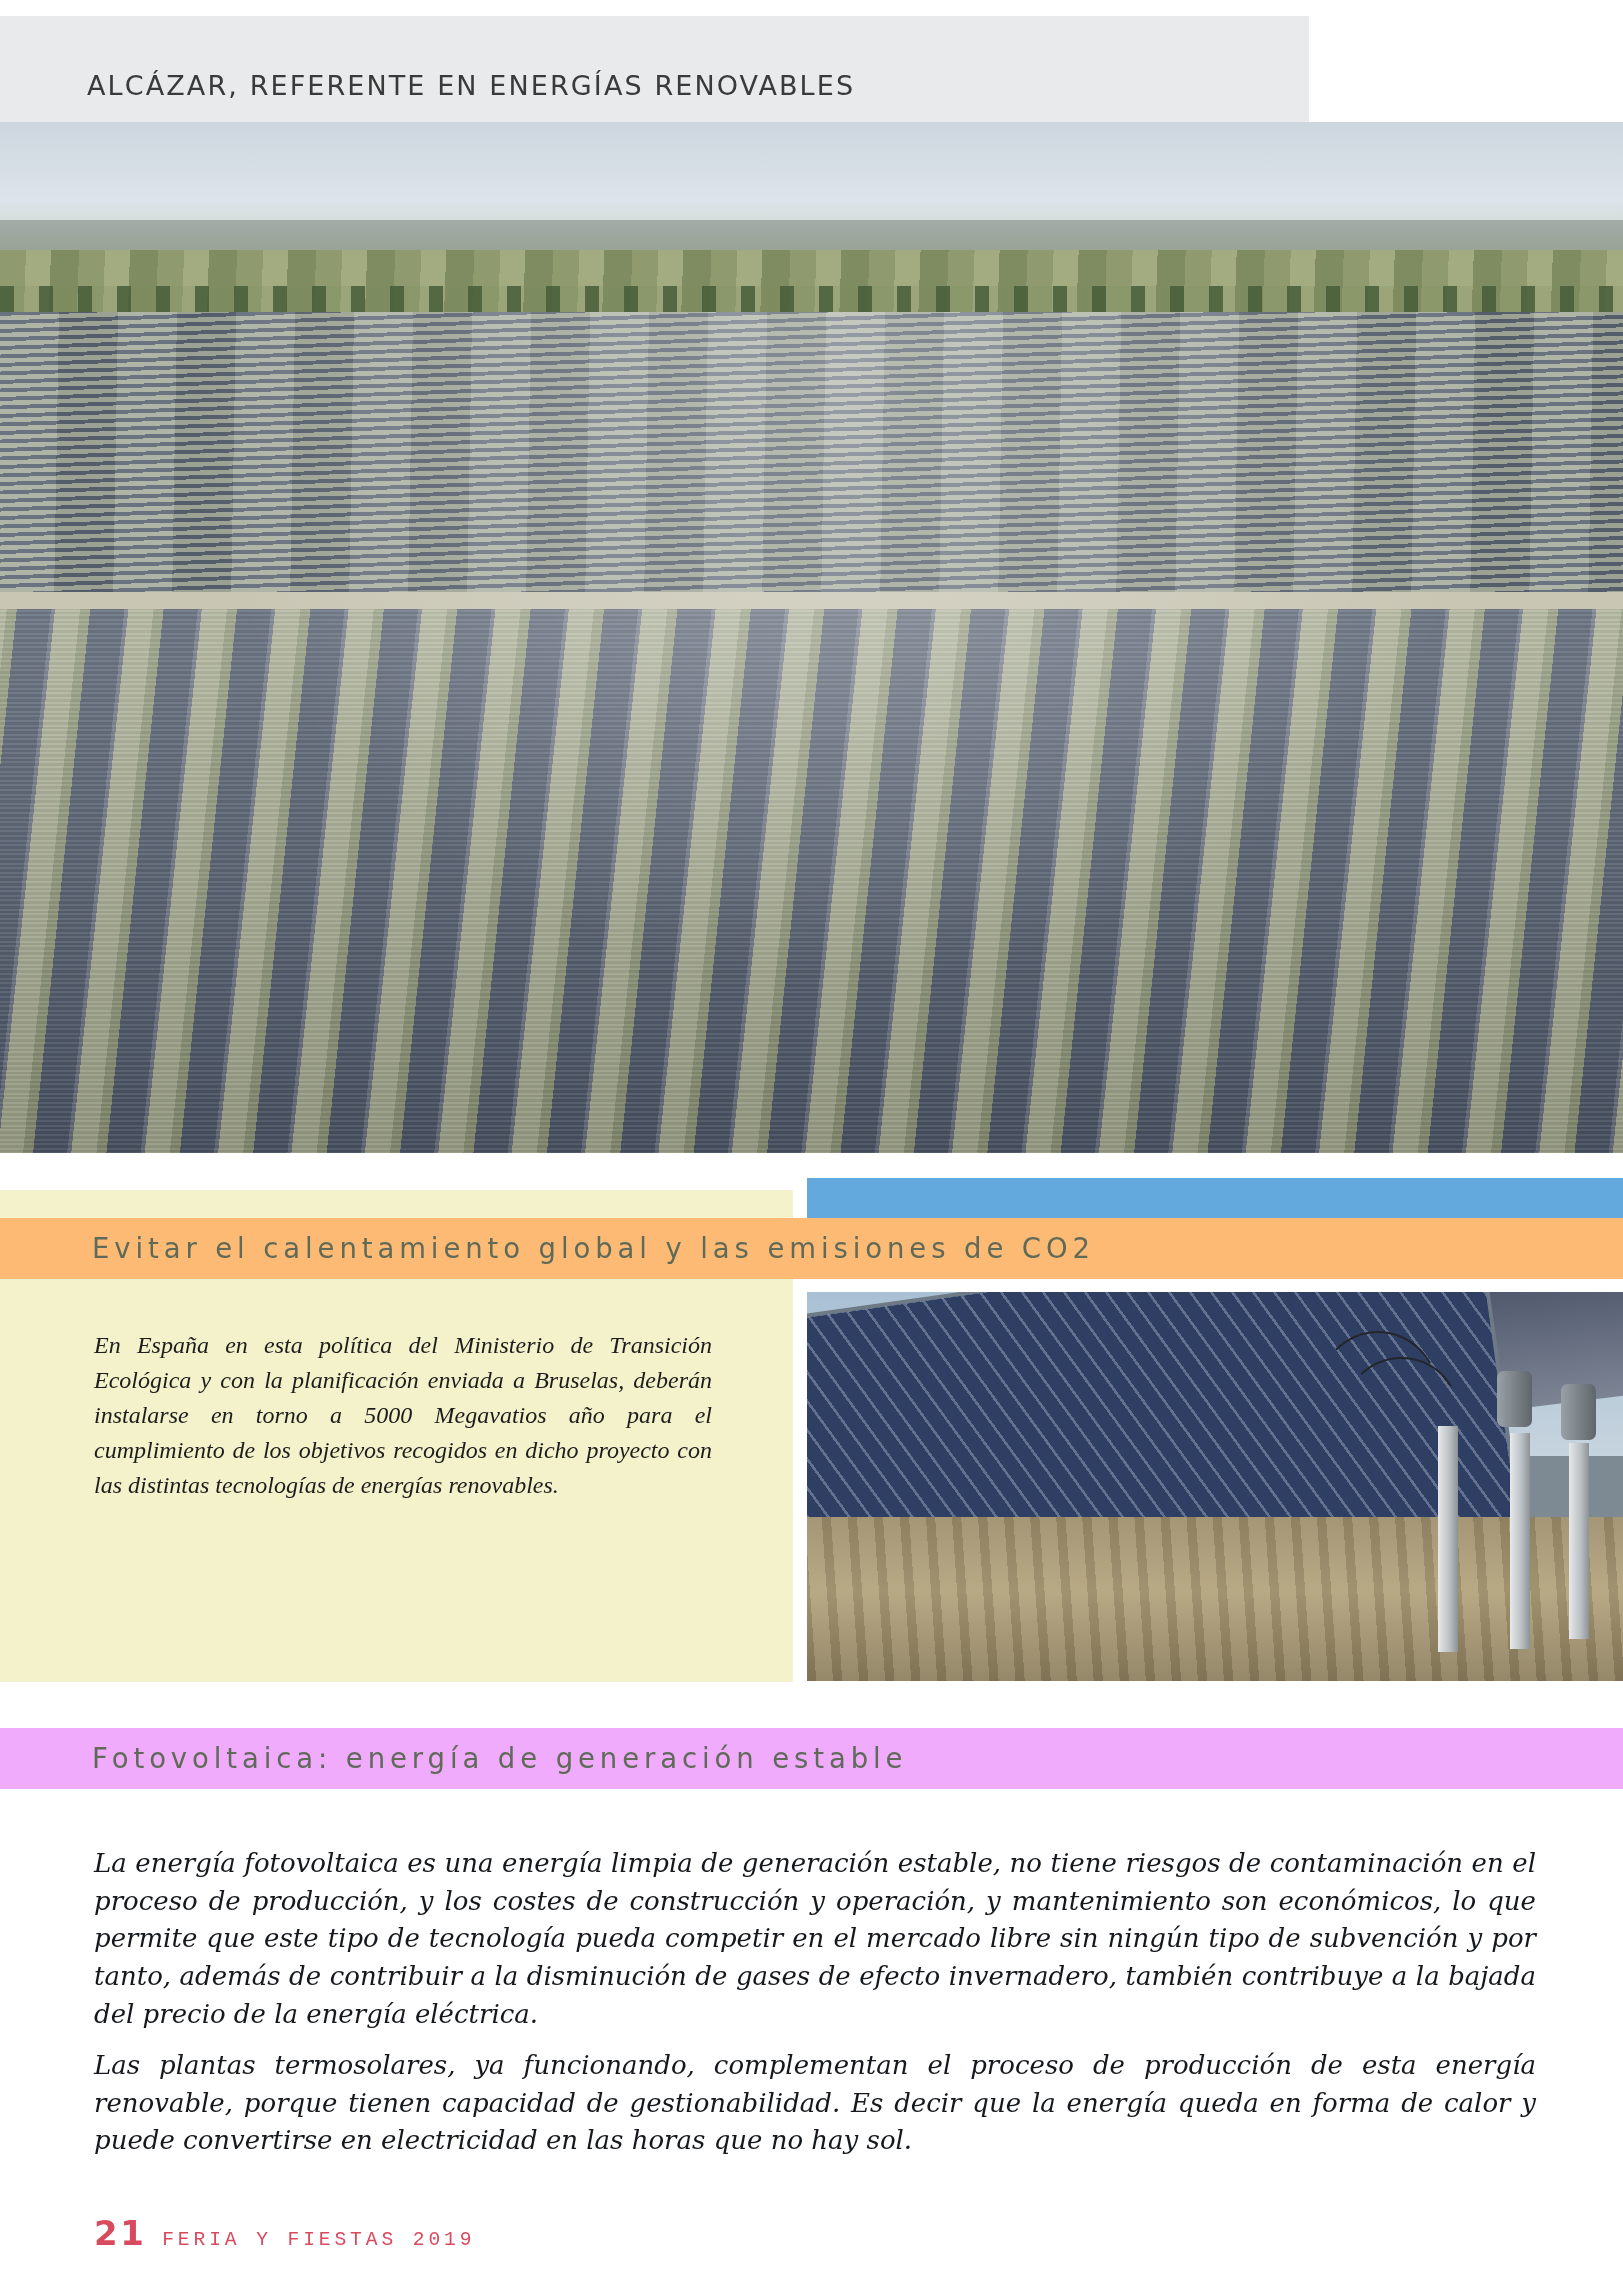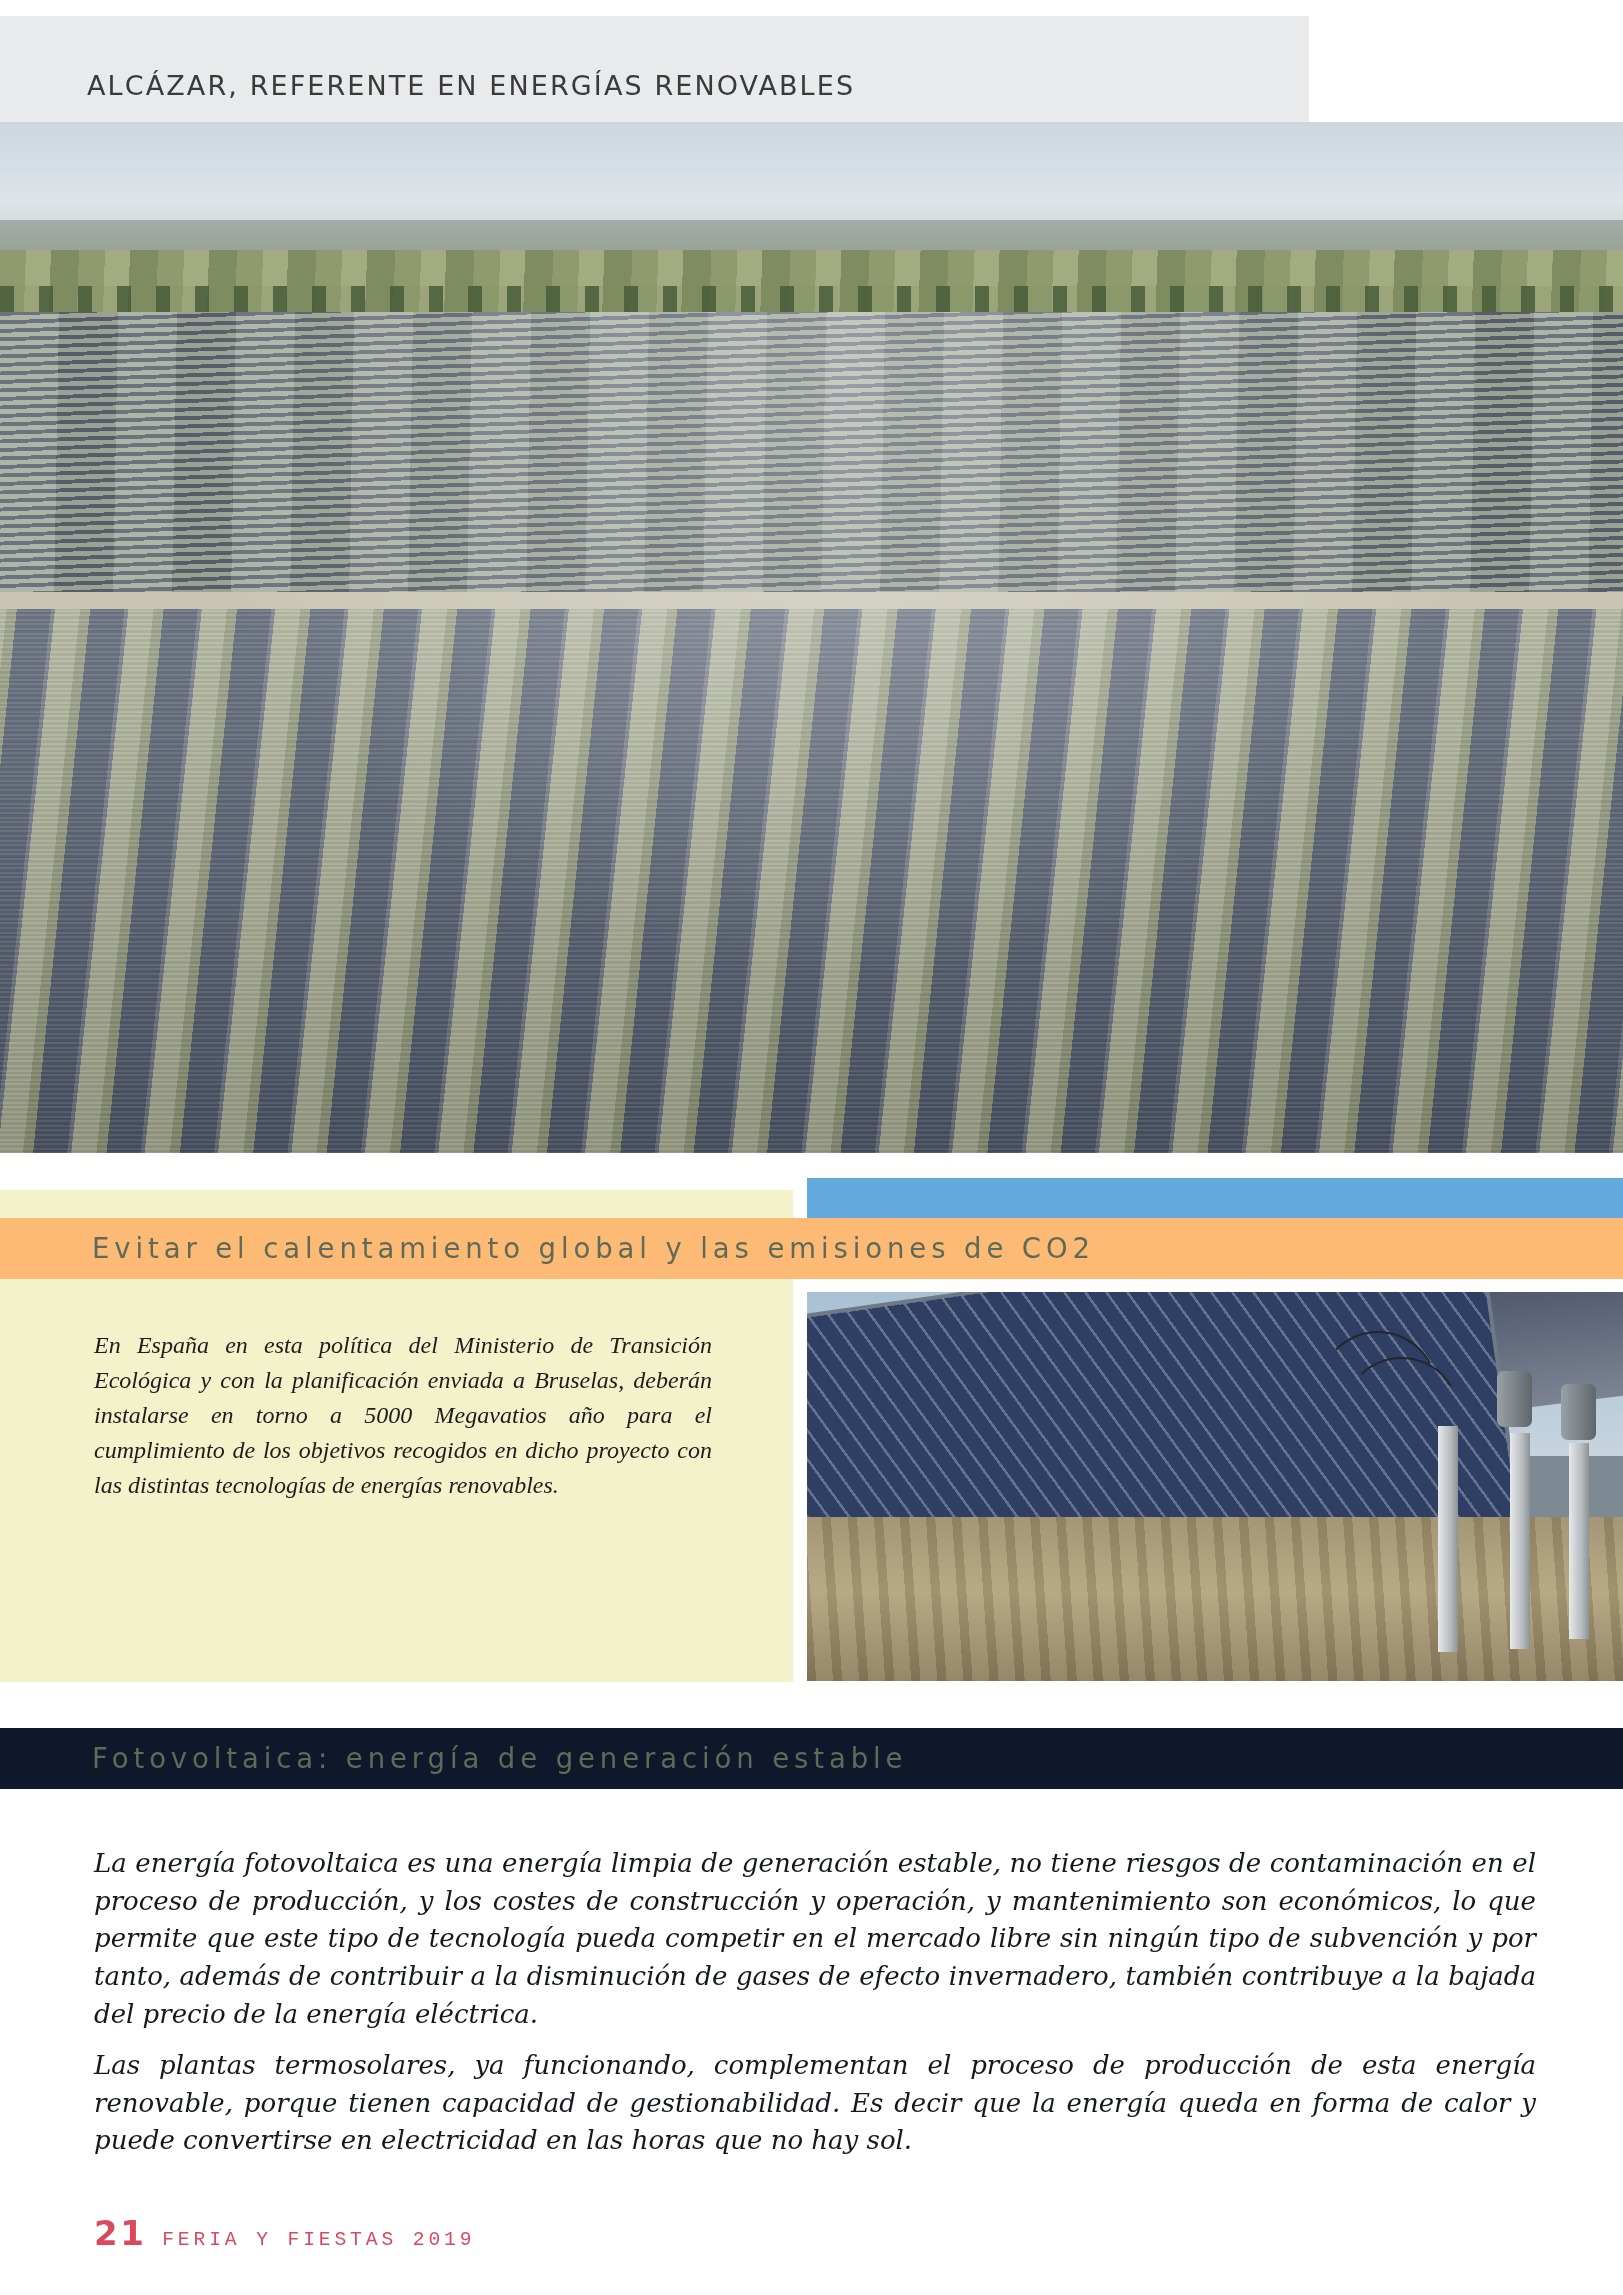--- a/index.html
+++ b/index.html
@@ -157,21 +157,21 @@
     letter-spacing: 4.9px;
     color: #5f6a58;
     white-space: nowrap;
   }
   .green-band-2 {
     position: absolute;
     left: 0;
     top: 1728px;
     width: 1623px;
     height: 61px;
-    background: #0f172a;
+    background: #f0abfc;
   }
 
   .intro-text {
     position: absolute;
     left: 94px;
     top: 1328px;
     width: 618px;
     font-family: Liberation Serif, serif;
     font-style: italic;
     font-size: 24px;

